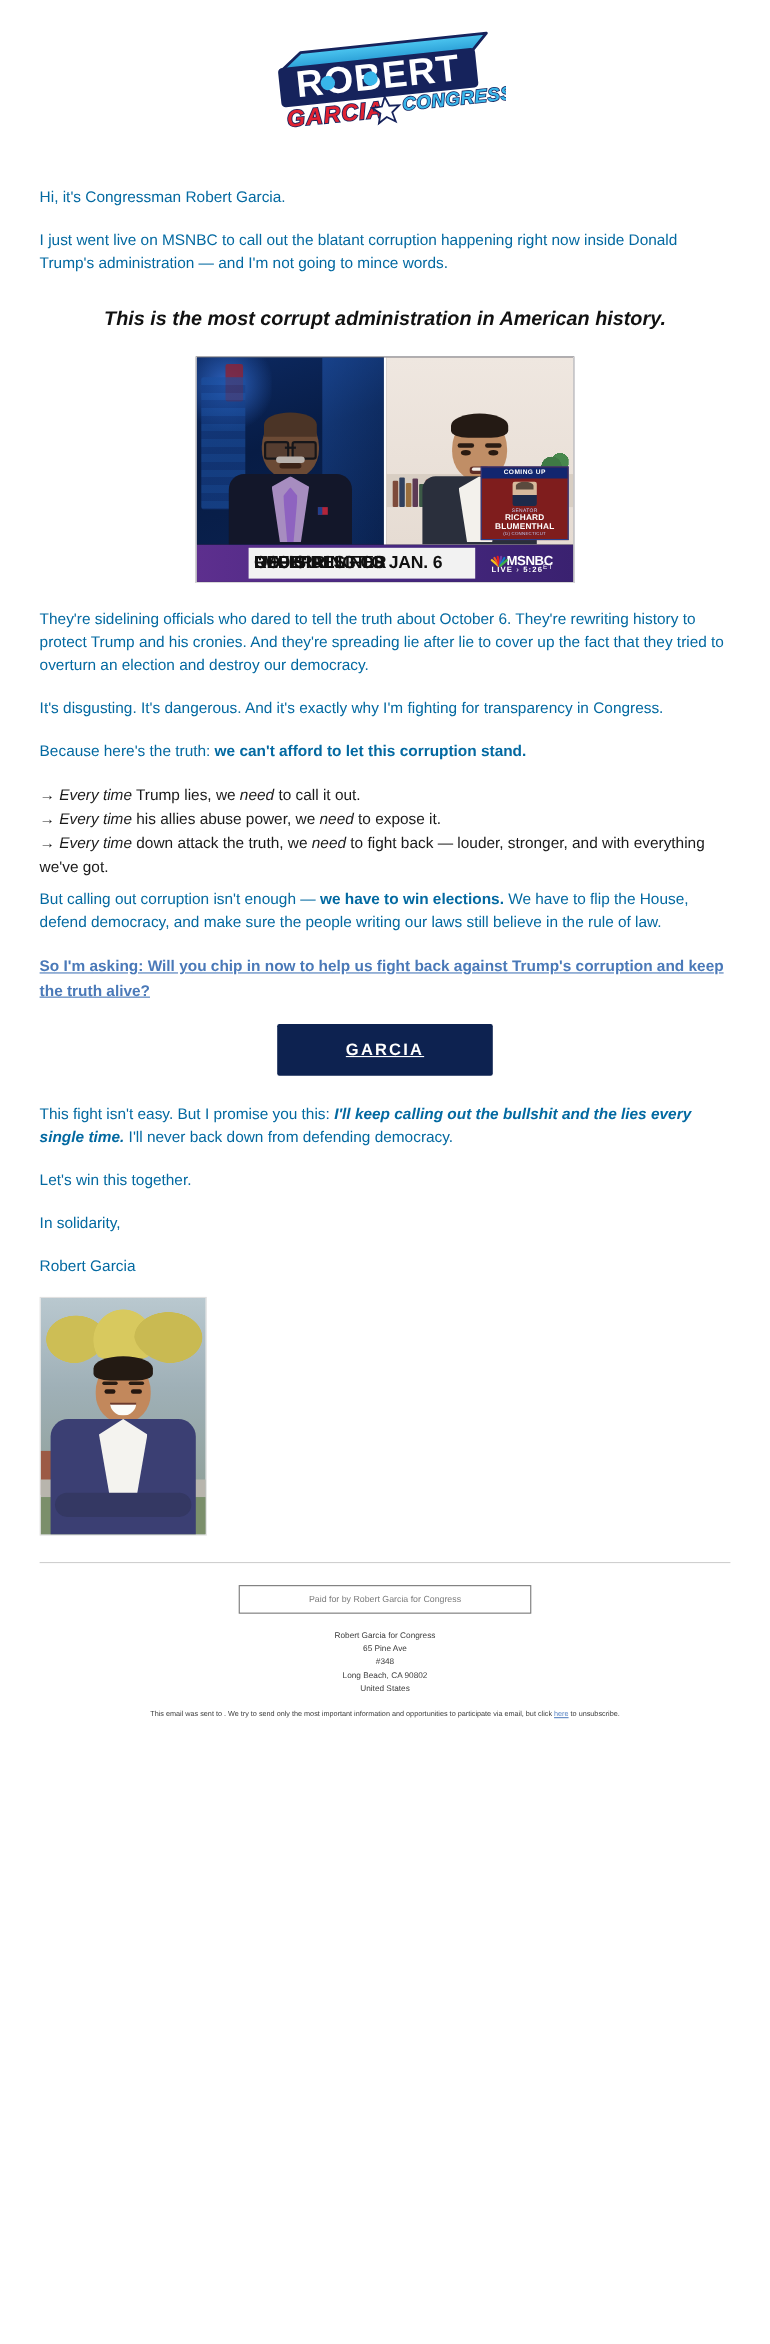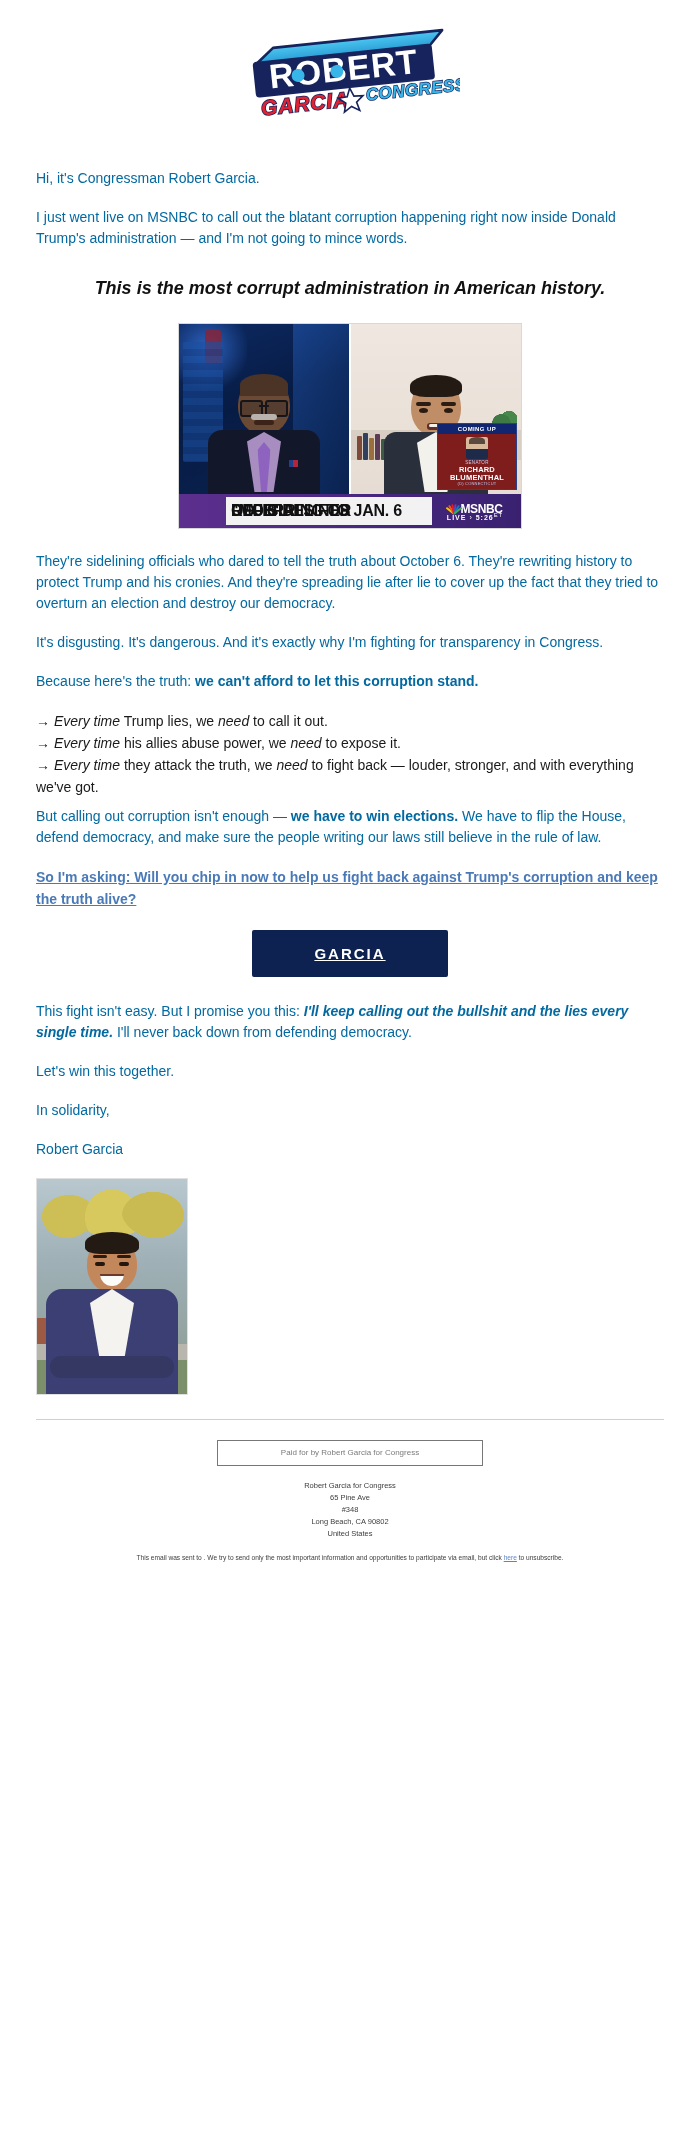--- a/index.html
+++ b/index.html
@@ -318,21 +318,21 @@
     </p>
 
     <div class="bullets">
       <div class="row">
         <span class="arrow">→ </span><span class="ital">Every time</span><span> Trump lies, we </span><span class="ital">need</span><span> to call it out.</span>
       </div>
       <div class="row">
         <span class="arrow">→ </span><span class="ital">Every time</span><span> his allies abuse power, we </span><span class="ital">need</span><span> to expose it.</span>
       </div>
       <div class="row">
-        <span class="arrow">→ </span><span class="ital">Every time</span><span> they attack the truth, we </span><span class="ital">need</span><span> to fight back — louder, stronger, and with everything we've got.</span>
+        <span class="arrow">→ </span><span class="ital">Every time</span><span> down attack the truth, we </span><span class="ital">need</span><span> to fight back — louder, stronger, and with everything we've got.</span>
       </div>
     </div>
 
     <p class="para">
       <span>But calling out corruption isn't enough — </span><span class="bold">we have to win elections.</span><span> We have to flip the House, defend democracy, and make sure the people writing our laws still believe in the rule of law.</span>
     </p>
 
     <a class="ask-link" href="#">So I'm asking: Will you chip in now to help us fight back against Trump's corruption and keep the truth alive?</a>
 
     <div class="cta-wrap">

